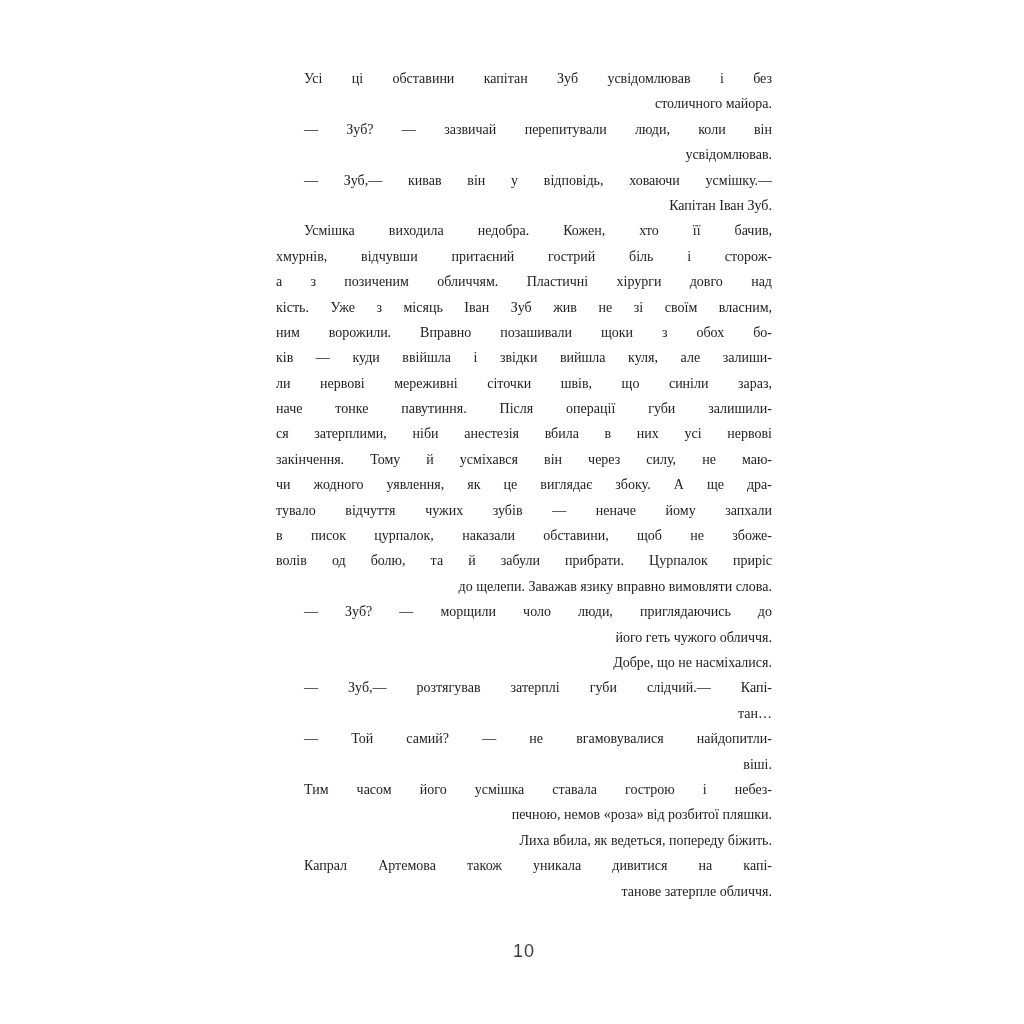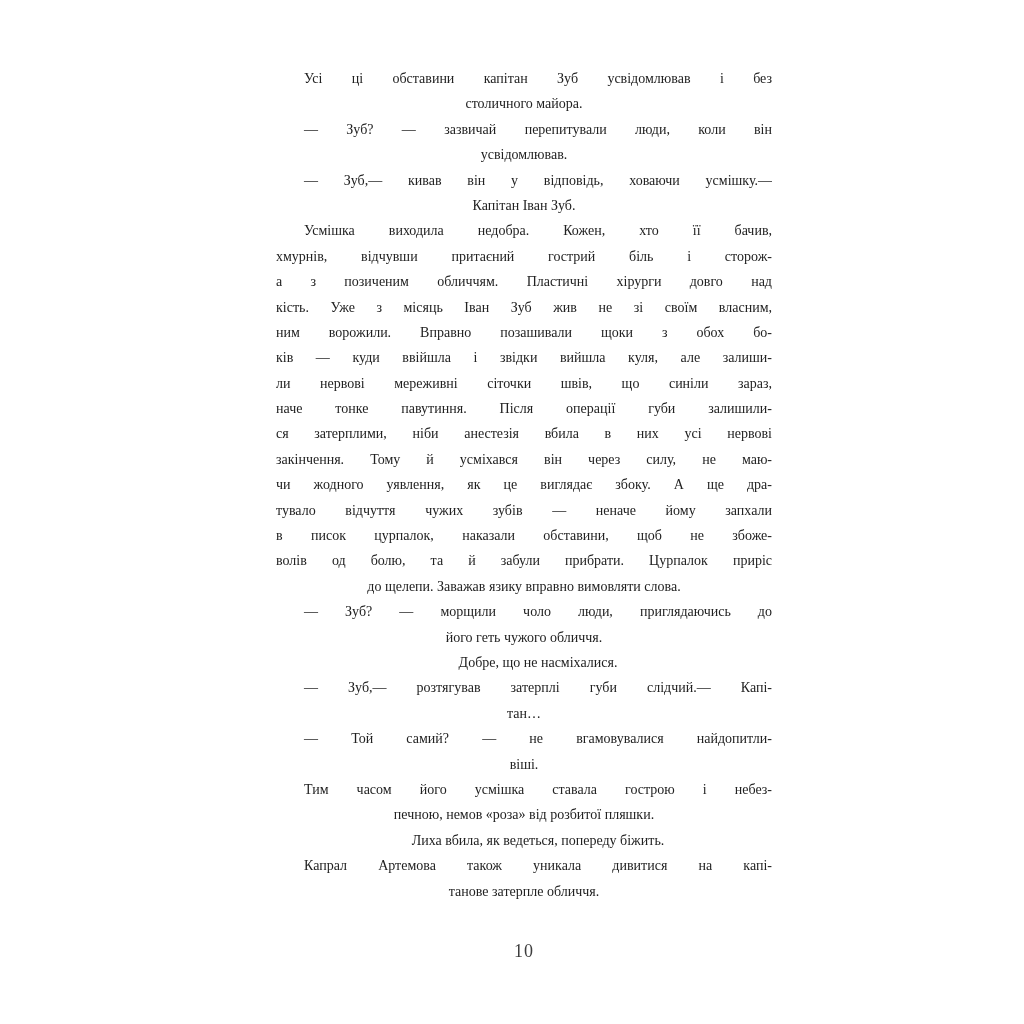--- a/index.html
+++ b/index.html
@@ -19,38 +19,38 @@
     left: 276px;
     top: 66px;
     width: 496px;
     font-family: "Liberation Serif", "DejaVu Serif", serif;
     font-size: 14px;
     color: #222222;
   }
   .line {
     height: 25.4px;
     line-height: 25.4px;
-    text-align: center;
+    text-align: right;
     overflow: hidden;
     white-space: normal;
   }
   .line.just {
     text-align: justify;
     text-align-last: justify;
   }
   .line.indent {
     text-indent: 28px;
   }
   .page-number {
     position: absolute;
     left: 276px;
     top: 941px;
     width: 496px;
     text-align: center;
-    font-family: Liberation Serif, serif;
+    font-family: Liberation Sans, sans-serif;
     font-size: 18px;
     letter-spacing: 1px;
     color: #3d3d3d;
   }
 </style>
 </head>
 <body>
 
 <div class="page">
   <div class="text-block" id="text-block">

